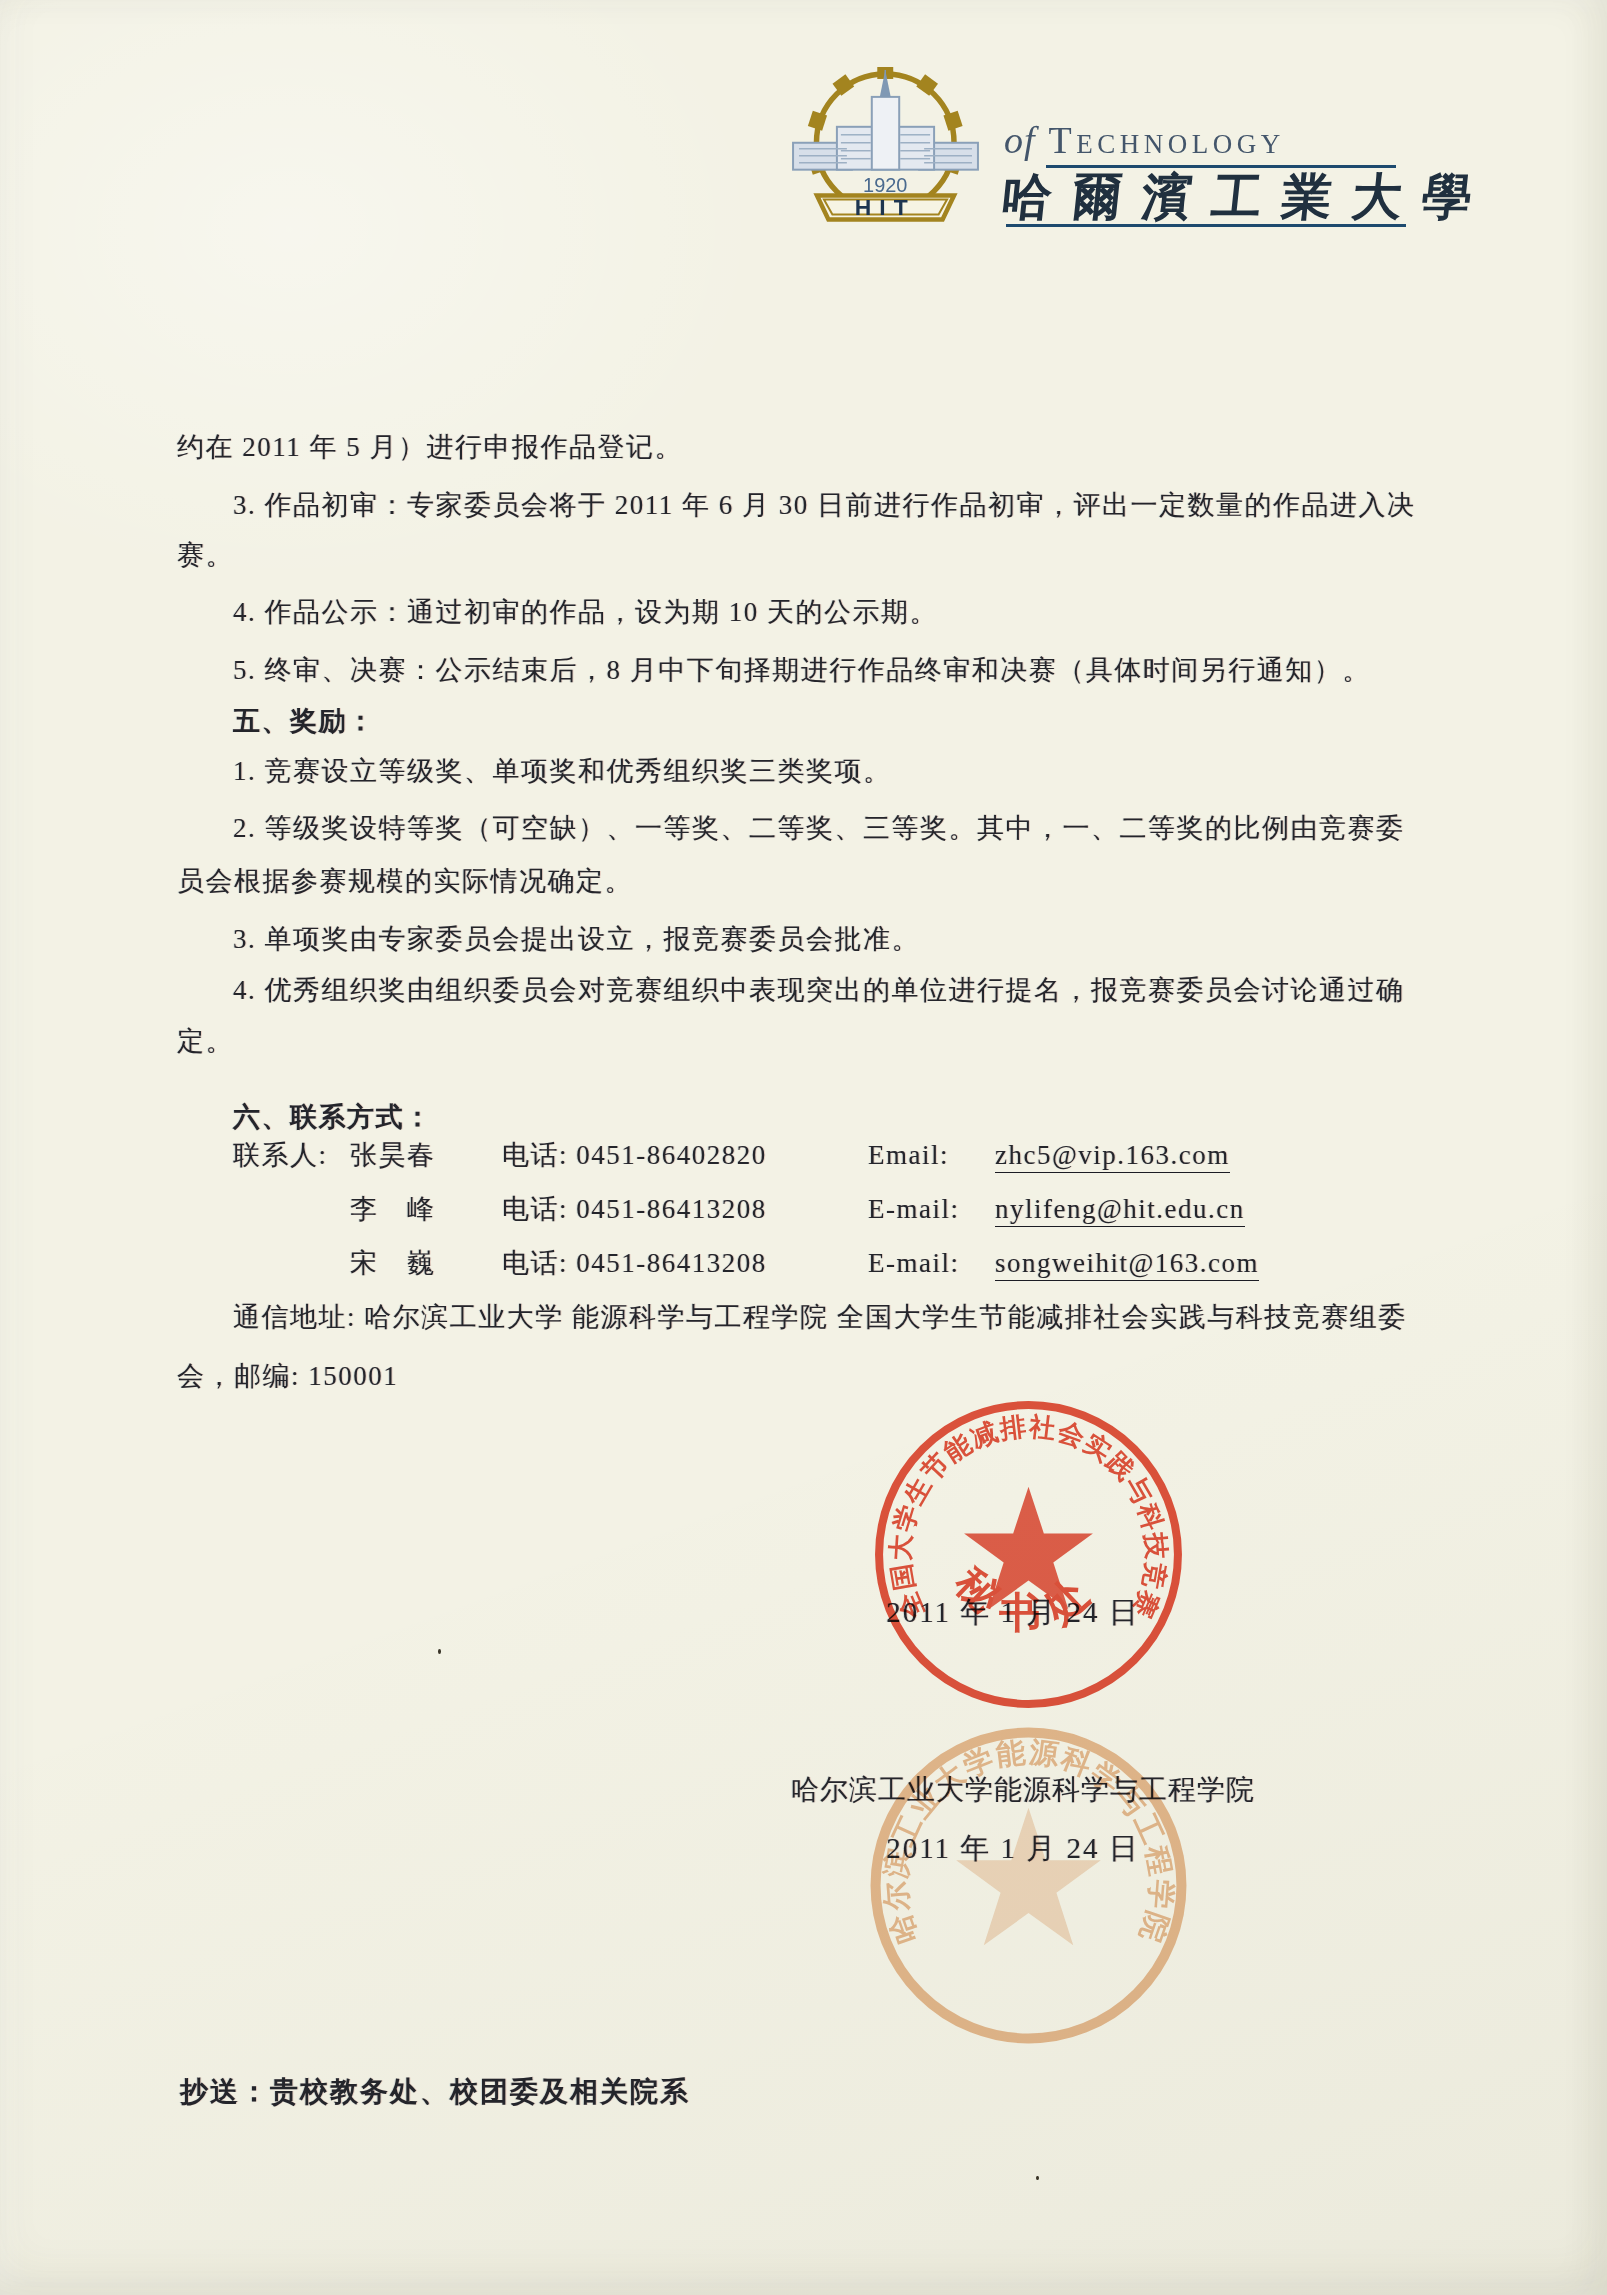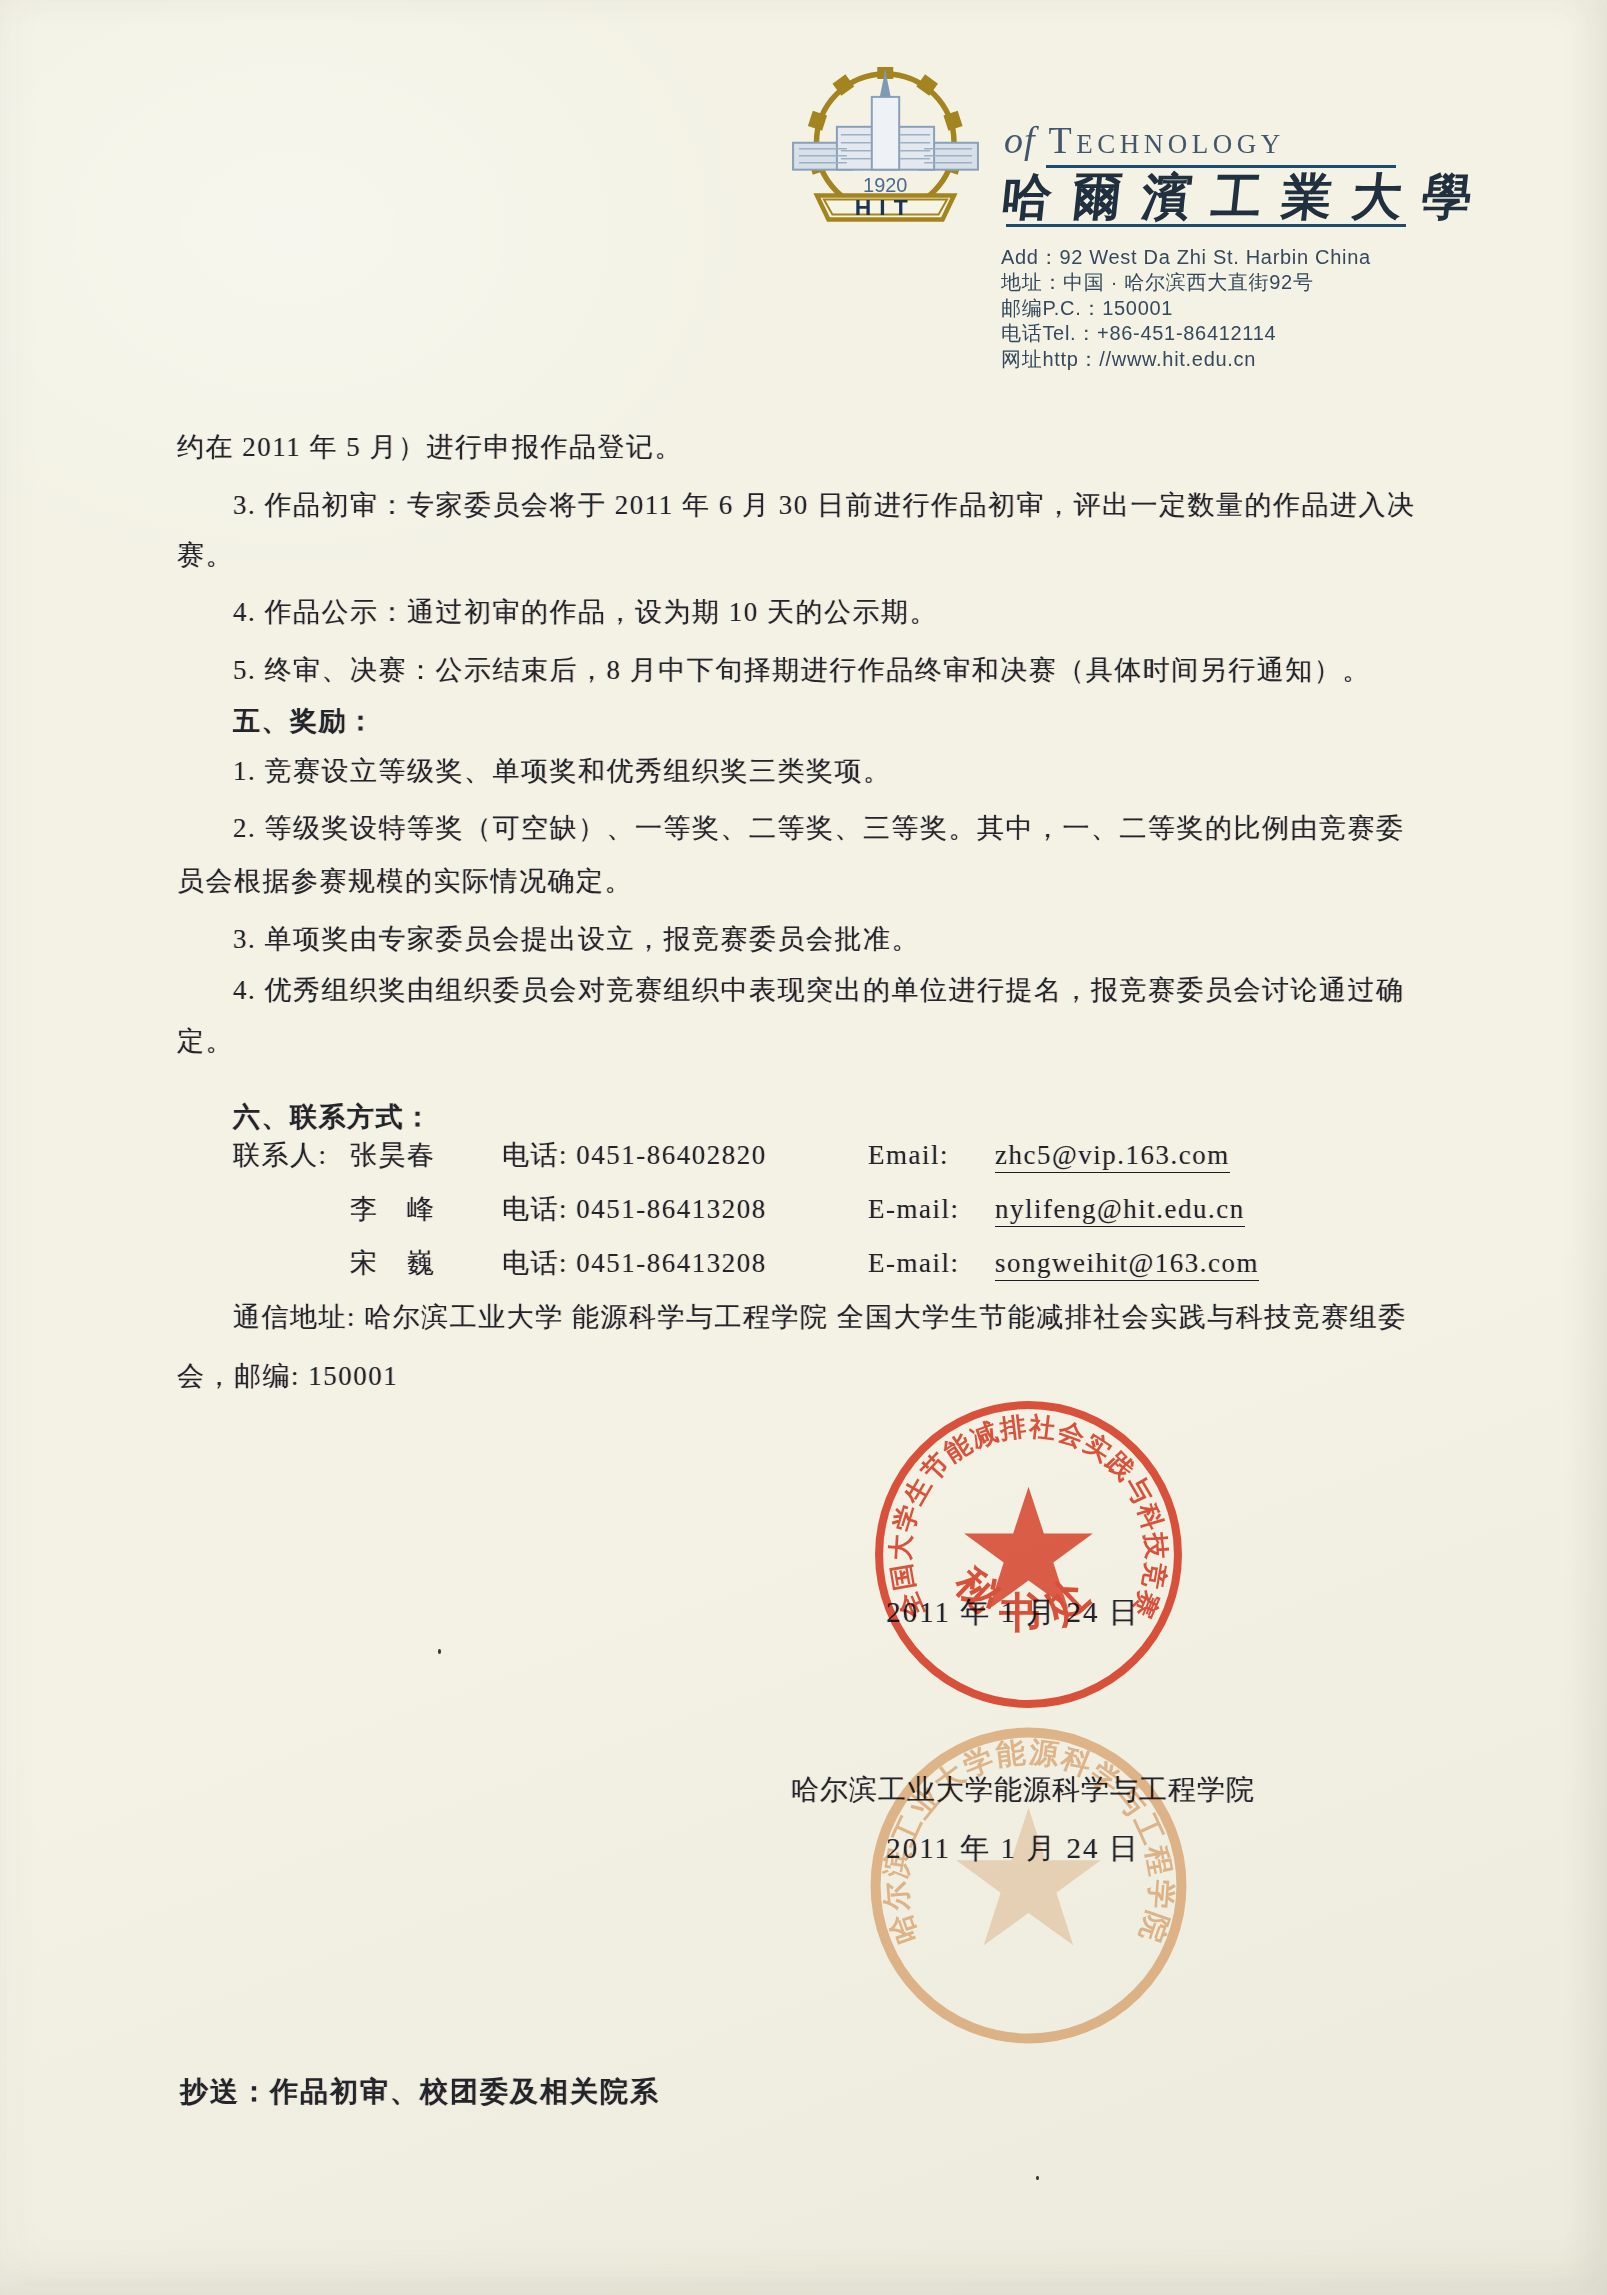--- a/index.html
+++ b/index.html
@@ -116,27 +116,20 @@
     <text x="197" y="297" text-anchor="middle" font-size="46" font-weight="bold" fill="#1d3550" letter-spacing="16" font-family="Liberation Sans, sans-serif">HIT</text>
   </svg>
 
   <div class="en2">
     <span class="of">of</span><span class="rest">Technology</span>
   </div>
   <div class="rule1"></div>
   <div class="zhname">哈爾濱工業大學</div>
   <div class="rule2"></div>
 
-  <div class="addr">
-    <div>Add：92 West Da Zhi  St. Harbin China</div>
-    <div>地址：中国 · 哈尔滨西大直街92号</div>
-    <div>邮编P.C.：150001</div>
-    <div>电话Tel.：+86-451-86412114</div>
-    <div>网址http：//www.hit.edu.cn</div>
-  </div>
 
   <div id="body-lines">
       <div class="bline" style="top: 429px;">约在 2011 年 5 月）进行申报作品登记。</div>
       <div class="bline ind" style="top: 487px;">3. 作品初审：专家委员会将于 2011 年 6 月 30 日前进行作品初审，评出一定数量的作品进入决</div>
       <div class="bline" style="top: 537px;">赛。</div>
       <div class="bline ind" style="top: 594px; text-align: right;">4. 作品公示：通过初审的作品，设为期 10 天的公示期。</div>
       <div class="bline ind" style="top: 652px;">5. 终审、决赛：公示结束后，8 月中下旬择期进行作品终审和决赛（具体时间另行通知）。</div>
       <div class="bline ind b" style="top: 703px;">五、奖励：</div>
       <div class="bline ind" style="top: 753px;">1. 竞赛设立等级奖、单项奖和优秀组织奖三类奖项。</div>
       <div class="bline ind" style="top: 810px;">2. 等级奖设特等奖（可空缺）、一等奖、二等奖、三等奖。其中，一、二等奖的比例由竞赛委</div>
@@ -170,18 +163,18 @@
 
   <svg class="stamp stamp2" width="341" height="341" viewBox="0 0 680 680">
     <defs>
       <path id="ring2" d="M118 443 A 245 245 0 1 1 562 443" fill="none"></path>
     </defs>
     <circle cx="340" cy="340" r="305" fill="none" class="s2-col" stroke-width="20"></circle>
     <polygon class="s2-fill" opacity="0.5" points="340,185 374.3,289.4 484.1,289.8 395.6,354.7 429.2,459.2 340,395 250.8,459.2 284.4,354.7 195.9,289.8 305.7,289.4"></polygon>
     <text class="ringtext2"><textPath href="#ring2" startOffset="50%" text-anchor="middle">哈尔滨工业大学能源科学与工程学院</textPath></text>
   </svg>
 
-  <div class="cc">抄送：作品初审、校团委及相关院系</div>
+  <div class="cc">抄送：贵校教务处、校团委及相关院系</div>
 
   <div class="speck" style="left:438px;top:1649px;width:3px;height:4.5px"></div>
   <div class="speck" style="left:1036px;top:2176px;width:2.5px;height:4px"></div>
 </div>
 
 
 </body></html>

